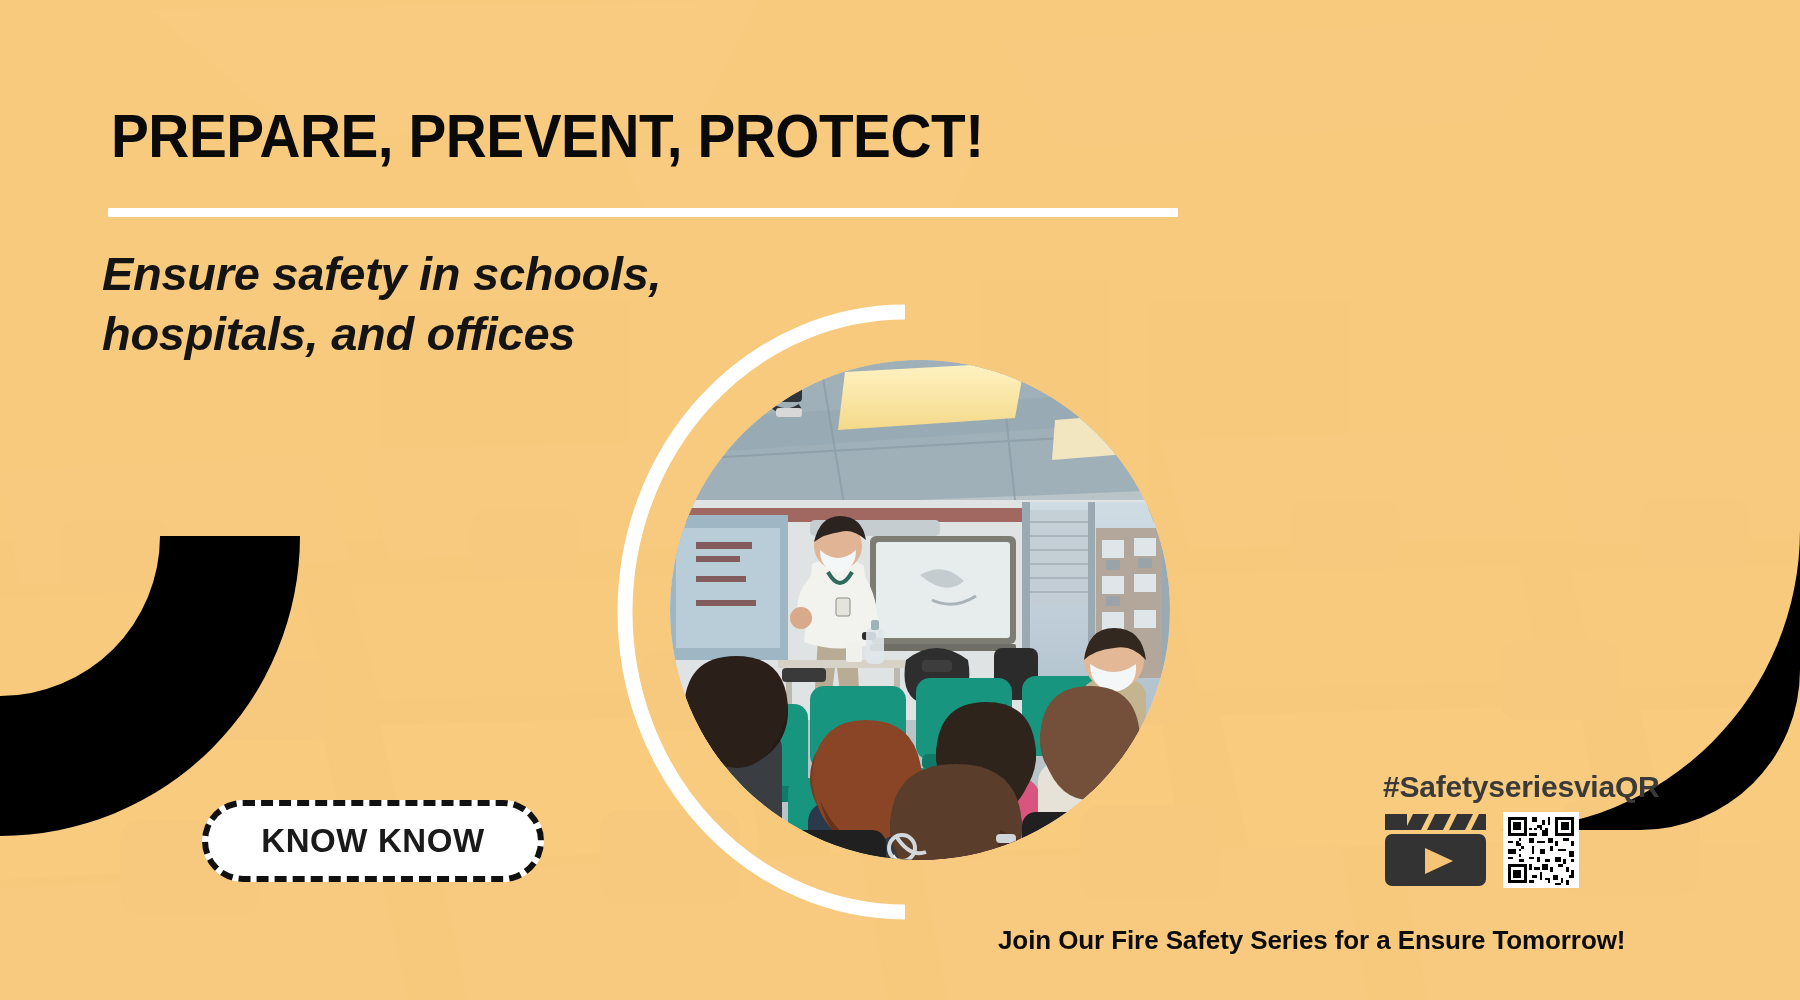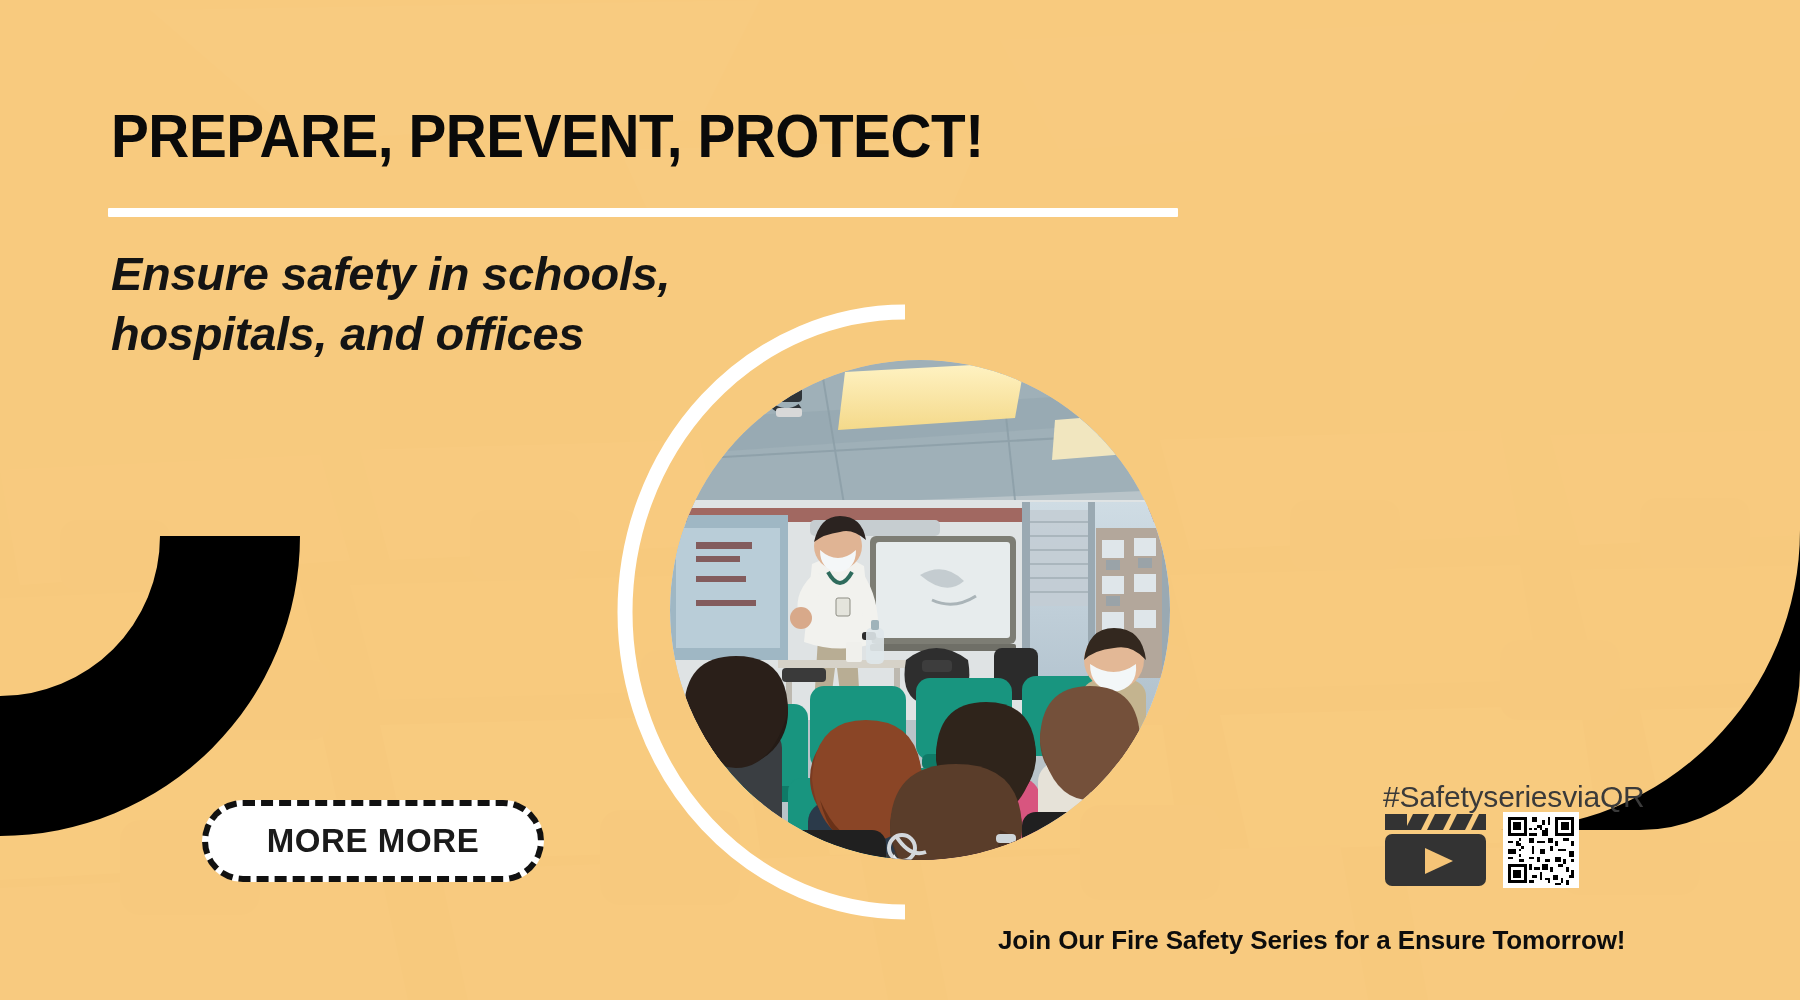--- a/index.html
+++ b/index.html
@@ -59,21 +59,21 @@
     left: 108px;
     top: 208px;
     width: 1070px;
     height: 9px;
     background: #FFFFFF;
     border-radius: 1px;
   }
 
   #subhead {
     position: absolute;
-    left: 111px;
+    left: 102px;
     top: 244px;
     font-size: 47px;
     font-weight: bold;
     font-style: italic;
     color: #141414;
     line-height: 1.27;
     letter-spacing: -0.3px;
     white-space: pre-line;
   }
 
@@ -124,24 +124,23 @@
     overflow: hidden;
   }
   #circle-photo svg { display: block; }
 
   
   #hashtag {
     position: absolute;
     left: 1383px;
     top: 770px;
     font-size: 30px;
-    font-weight: normal;
+    font-weight: bold;
     color: #3A3A3A;
     letter-spacing: -0.2px;
-    margin-top: 10px;
   }
 
   #media-row {
     position: absolute;
     left: 1383px;
     top: 812px;
     display: flex;
     align-items: flex-start;
     gap: 15px;
   }
@@ -234,21 +233,21 @@
   </svg>
 
   <h1 id="headline">PREPARE, PREVENT, PROTECT!</h1>
 
   <div id="divider"></div>
 
   <h2 id="subhead">Ensure safety in schools,
 hospitals, and offices</h2>
 
   <div id="know-more">
-    <span id="know-more-label">MORE MORE</span>
+    <span id="know-more-label">KNOW KNOW</span>
   </div>
 
   <div id="photo-cluster">
 
     <svg id="white-arc" viewBox="0 0 520 640">
       <path d="M 315,22 A 280,300 0 1 0 315,622" fill="none" stroke="#FFFFFF" stroke-width="15" stroke-linecap="butt"></path>
     </svg>
 
     <div id="circle-photo">
       <svg width="500" height="500" viewBox="0 0 500 500">

